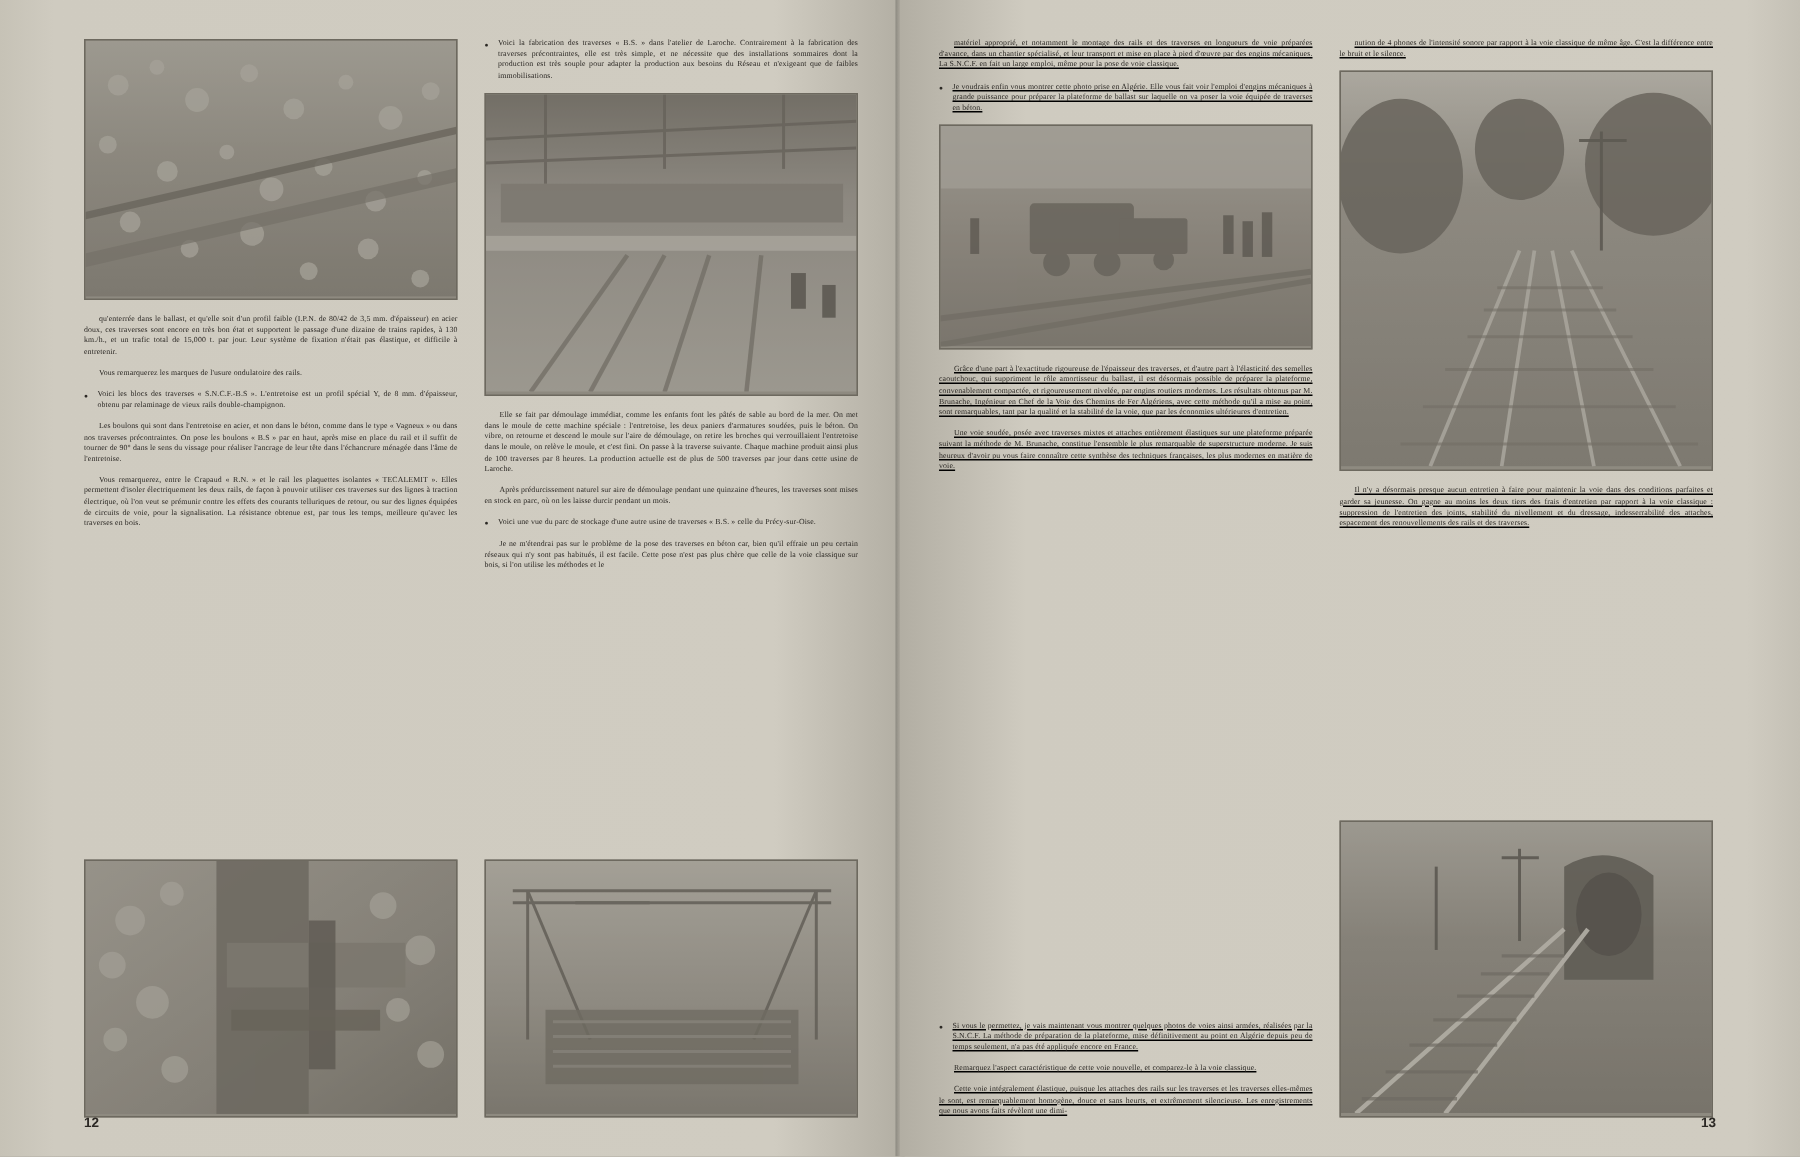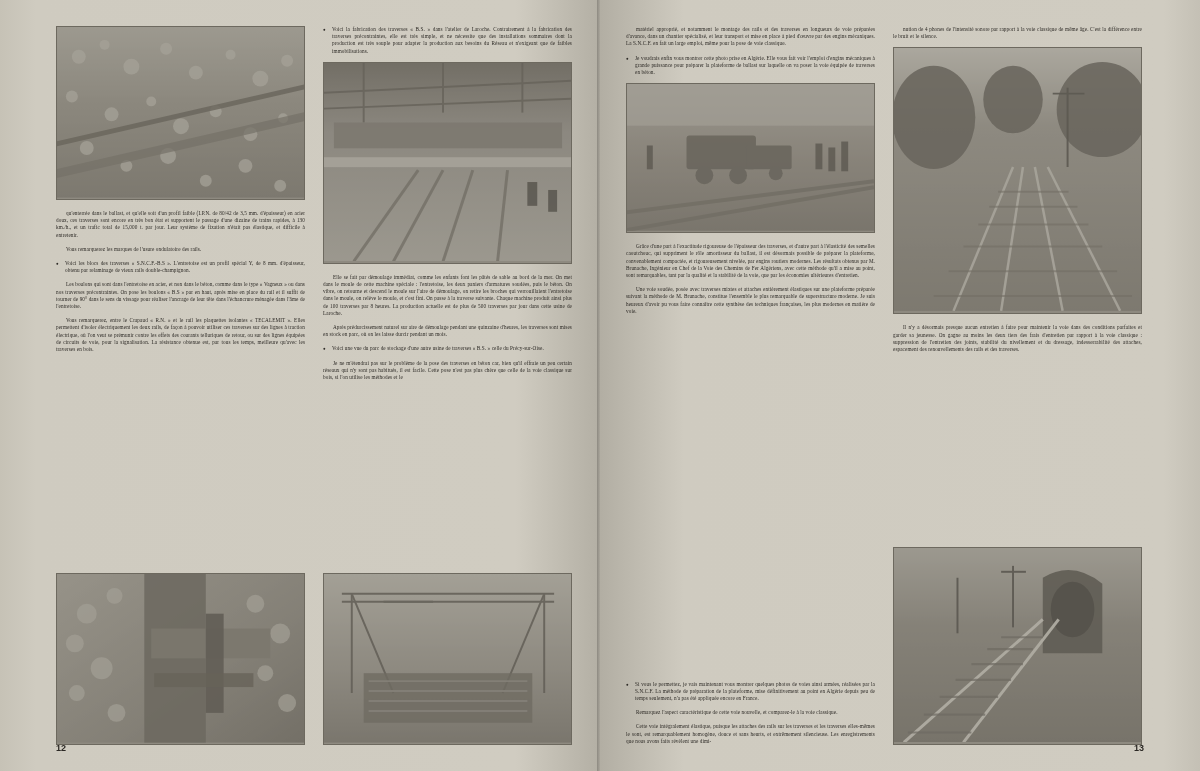--- a/index.html
+++ b/index.html
@@ -20,20 +20,21 @@
     background:#cdc9bd;
     box-sizing:border-box;
   }
   .page.left{
     background:linear-gradient(to right,#c6c2b6 0%,#cfcbc0 6%,#d0ccc1 86%,#b3afa4 100%);
     padding:26px 26px 26px 56px;
   }
   .page.right{
     background:linear-gradient(to right,#b2aea3 0%,#cfcbc0 14%,#d0ccc1 94%,#c4c0b5 100%);
     padding:26px 56px 26px 26px;
+    text-decoration:underline;
   }
   .gutter{
     position:absolute;left:597px;top:0;width:6px;height:771px;
     background:linear-gradient(to right,rgba(0,0,0,.22),rgba(0,0,0,.05),rgba(0,0,0,.22));
   }
   .cols{
     display:flex;
     gap:18px;
     height:100%;
   }

